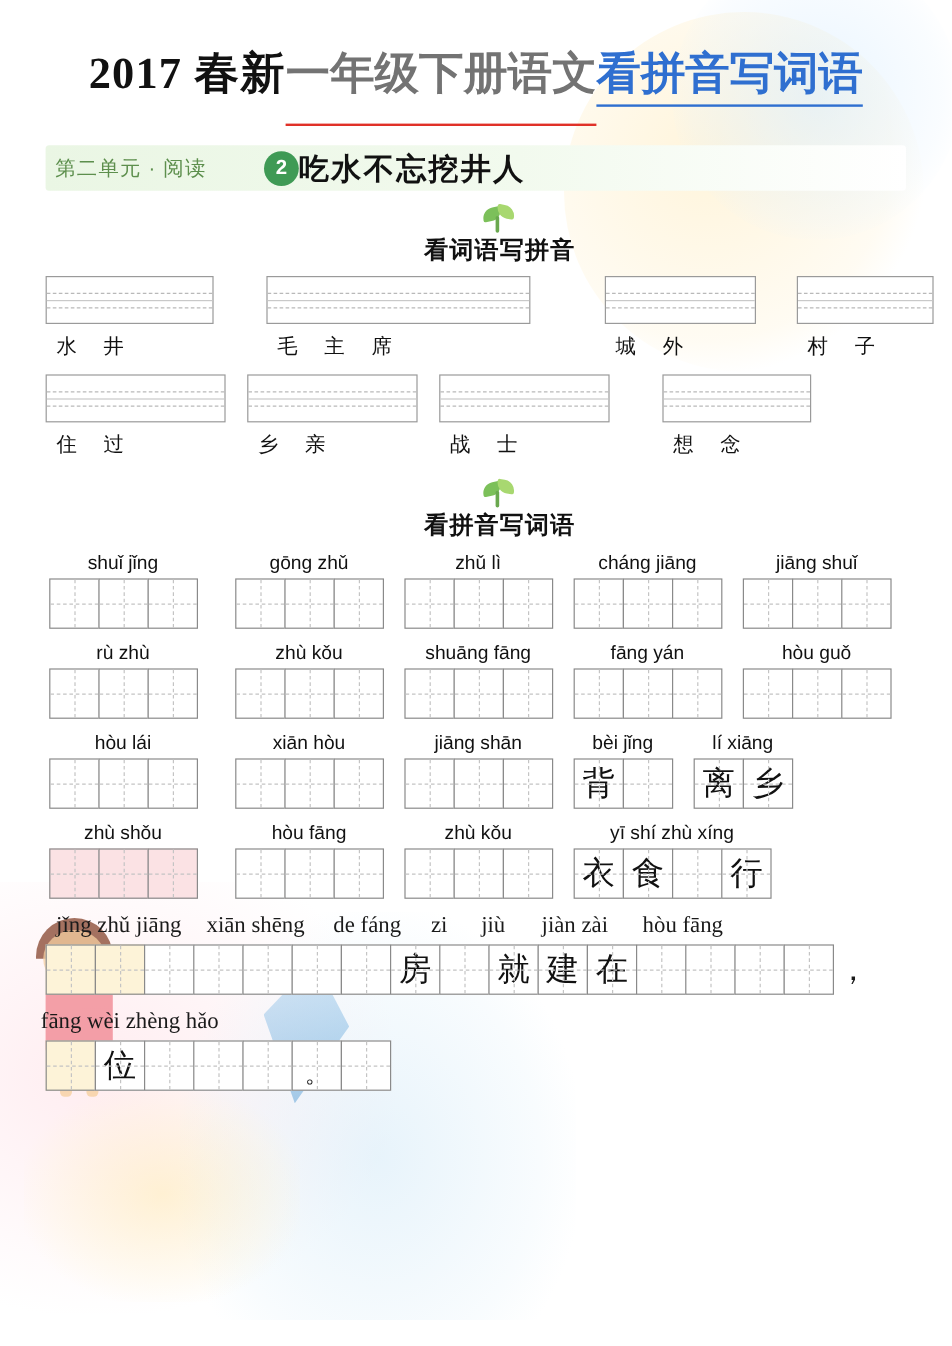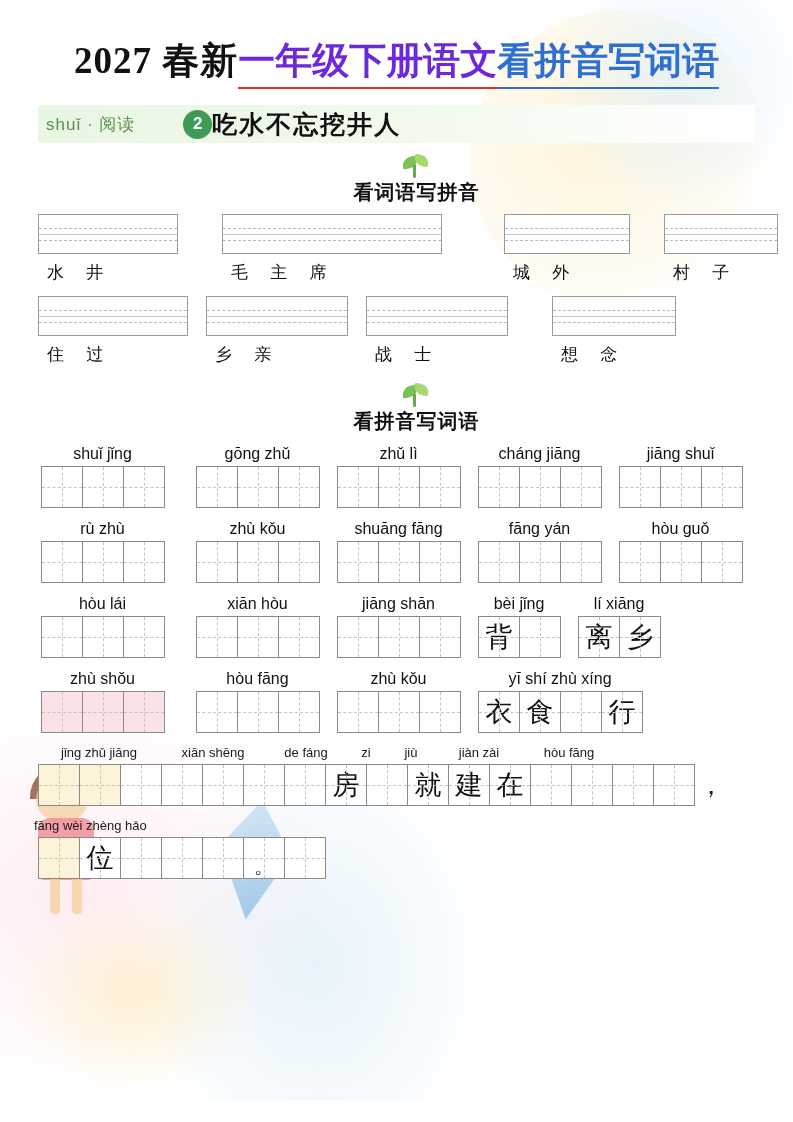--- a/index.html
+++ b/index.html
@@ -59,21 +59,21 @@
 
   
   .title-row{
     display:flex;align-items:baseline;justify-content:center;
     padding-top:36px;
     font-family:"Liberation Serif","DejaVu Serif",serif;
     font-weight:bold;
     white-space:nowrap;
   }
   .title-black{font-size:37px;letter-spacing:1px;color:#111;}
-  .title-red{font-size:37px;color:#6d28d9;border-bottom:2.5px solid #e03128;padding-bottom:1px;}
+  .title-red{font-size:37px;color:#737373;border-bottom:2.5px solid #e03128;padding-bottom:17px;}
   .title-blue{font-size:37px;color:#2f6fd0;border-bottom:2.5px solid #2f6fd0;padding-bottom:1px;}
 
   
   .unit-bar{
     margin:16px 38px 0 38px;
     height:38px;
     background:linear-gradient(90deg,#eaf6e4 0%,#f2faee 55%,#ffffff 100%);
     border-radius:3px;
     display:flex;align-items:center;
     position:relative;
@@ -158,48 +158,48 @@
     font-size:16px;color:#111;text-align:center;margin-bottom:3px;
     font-family:"Liberation Sans","DejaVu Sans",sans-serif;
     white-space:nowrap;
   }
   .grp{margin-right:18px;}
   .wordrow{display:flex;margin-left:41px;margin-top:6px;align-items:flex-start;}
 
   
   .sent-row{display:flex;margin-left:38px;margin-top:4px;align-items:flex-end;}
   .sent-pin-row{display:flex;margin-left:38px;margin-top:8px;}
-  .sent-pin{font-size:13px;text-align:center;white-space:nowrap;}
+  .sent-pin{font-size:19px;text-align:center;white-space:nowrap;font-family:Liberation Serif, serif;}
   .comma{font-size:26px;margin-left:4px;line-height:42px;}
 </style>
 </head>
 <body>
 
 <div class="bg-deco bg-circle-1"></div>
 <div class="bg-deco bg-circle-2"></div>
 <div class="bg-deco bg-bottom-left"></div>
 <div class="bg-deco bg-bottom-mid"></div>
 <div class="bg-deco bg-bottom-yellow"></div>
 <div class="bg-deco bg-kite"></div>
 <div class="bg-deco bg-girl-hair"></div>
 <div class="bg-deco bg-girl-head"></div>
 <div class="bg-deco bg-girl-body"></div>
 <div class="bg-deco bg-girl-leg1"></div>
 <div class="bg-deco bg-girl-leg2"></div>
 
 <div class="page">
 
   <div class="title-row">
-    <span class="title-black">2027 春新</span>
+    <span class="title-black">2017 春新</span>
     <span class="title-red">一年级下册语文</span>
     <span class="title-blue">看拼音写词语</span>
   </div>
 
   <div class="unit-bar">
-    <span class="unit-left">shuǐ · 阅读</span>
+    <span class="unit-left">第二单元 · 阅读</span>
     <span class="unit-badge">2</span>
     <span class="unit-title">吃水不忘挖井人</span>
   </div>
 
   <div class="sec-head">
     <span class="sprout">
       <span class="leafL"></span>
         <span class="leafR"></span>
         <span class="stem"></span>
     </span>

